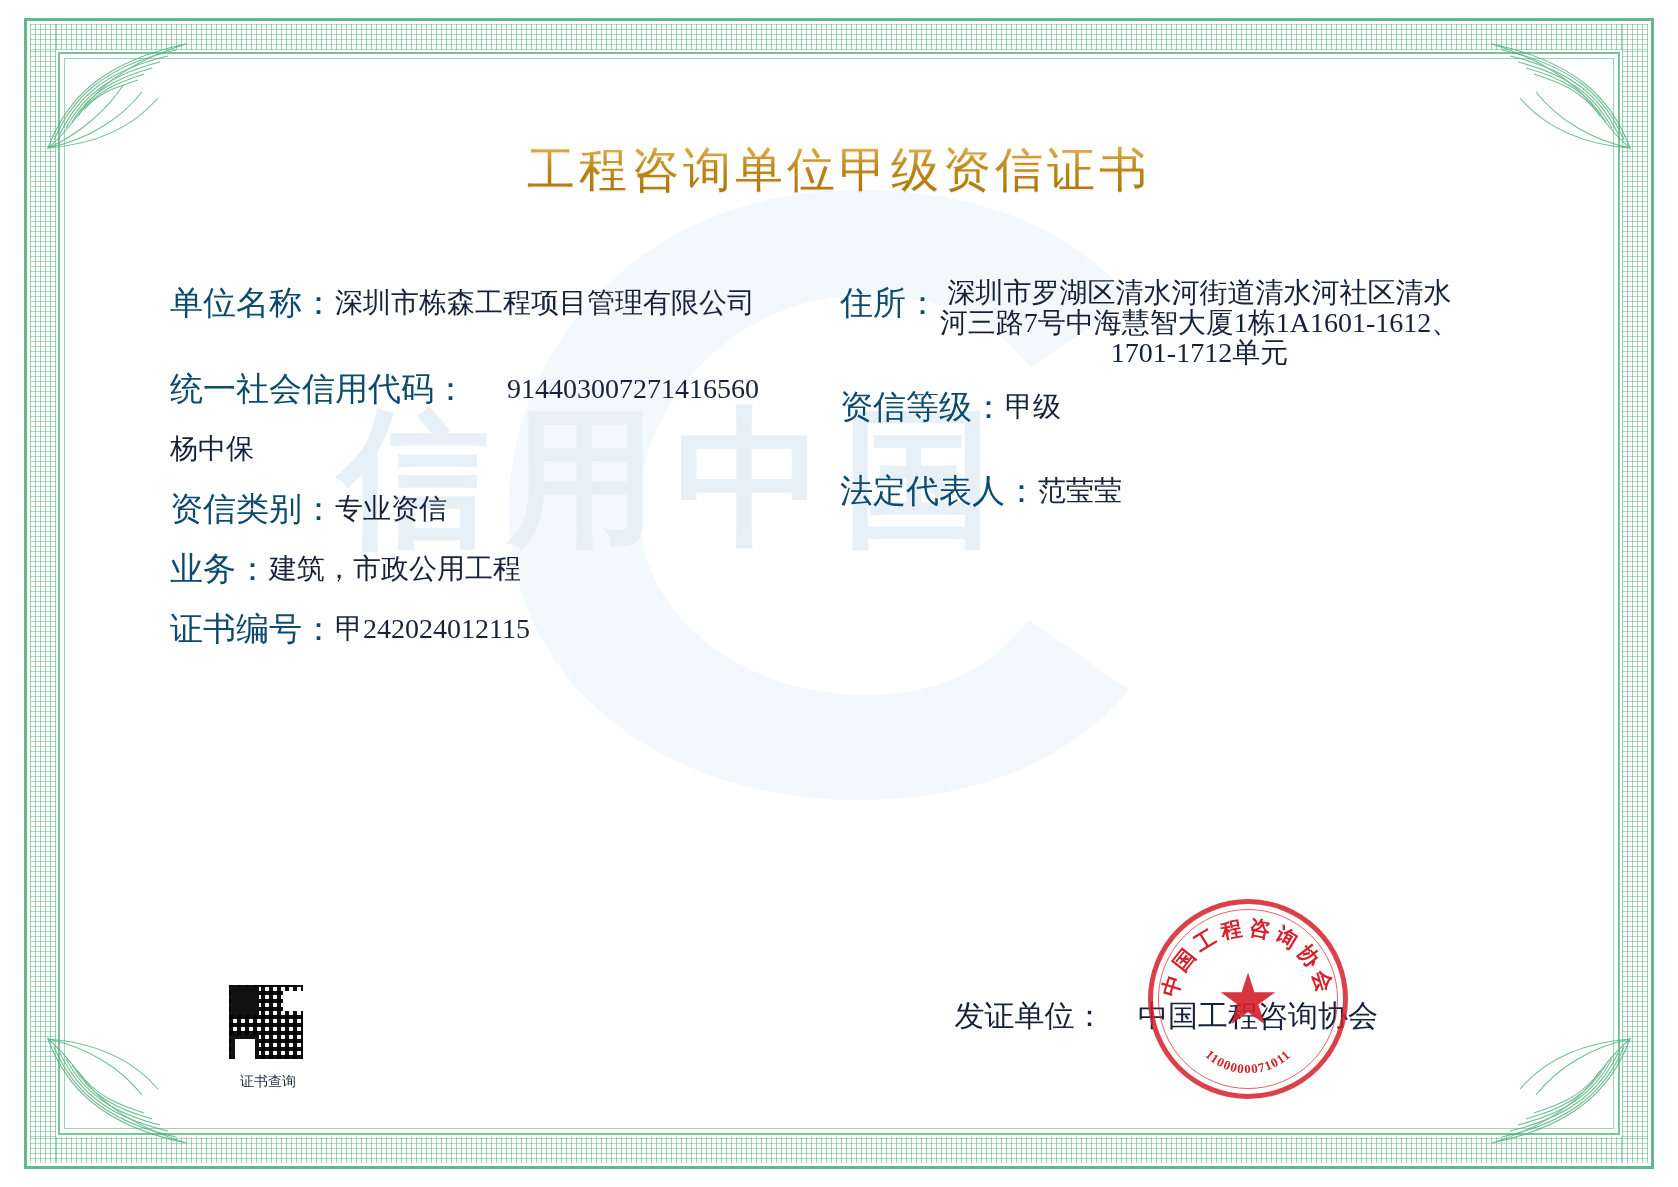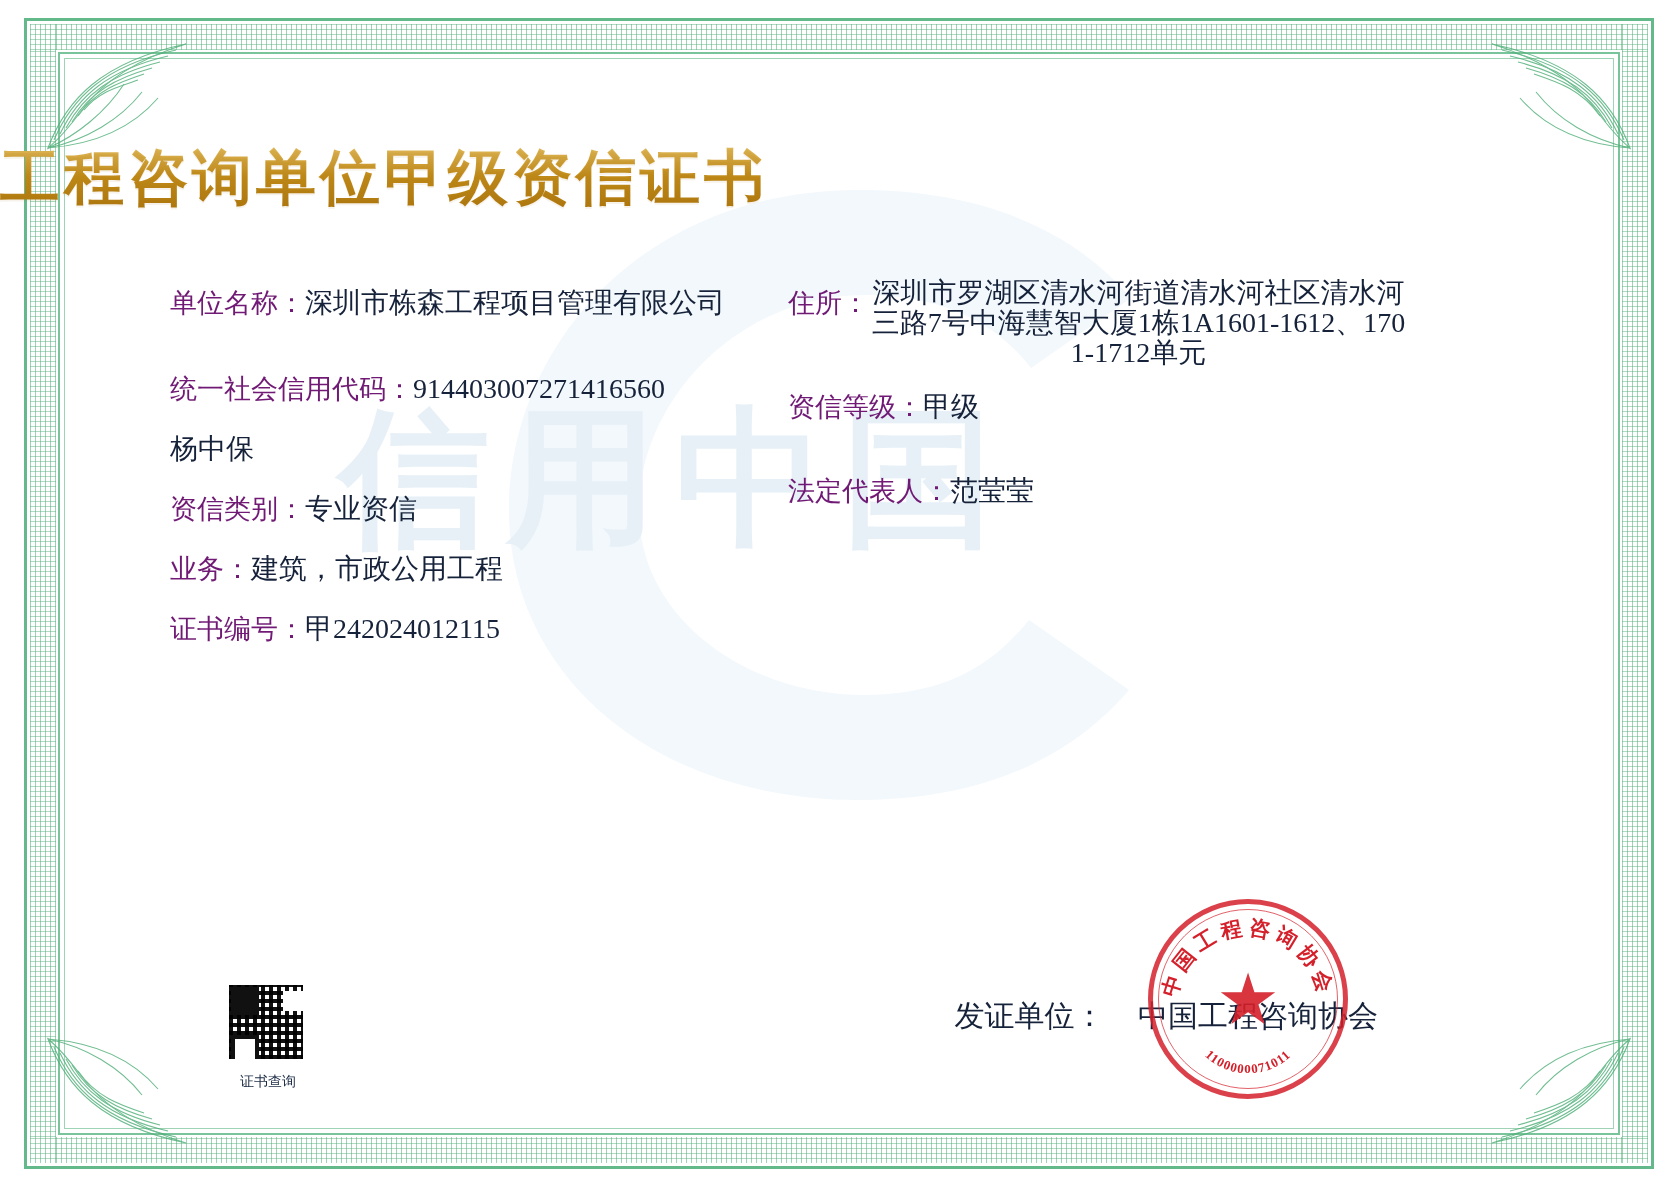--- a/index.html
+++ b/index.html
@@ -91,64 +91,65 @@
     color: #cfe3ef;
     font-family: "Liberation Serif", serif;
     font-weight: 700;
   }
 
   
   .title {
     position: absolute;
     left: 0; right: 0;
     top: 138px;
+    text-align: center;
     font-family: "Liberation Sans", sans-serif;
-    font-weight: 700;
-    font-size: 60px;
+    font-weight: 400;
+    font-size: 48px;
     letter-spacing: 4px;
     color: #c8941f;
     background: linear-gradient(180deg,#e8c46a 0%, #c08a18 48%, #a9720c 100%);
     -webkit-background-clip: text;
     background-clip: text;
     color: transparent;
     text-shadow: 0 2px 0 rgba(150,100,10,.08);
   }
 
   
   .fields {
     position: absolute;
     left: 170px;
     top: 278px;
     width: 1340px;
     color: #15223a;
     font-size: 27px;
     line-height: 50px;
   }
   .col-left  { position: absolute; left: 0;   top: 0; width: 620px; }
-  .col-right { position: absolute; left: 618px; top: 0; width: 620px; }
+  .col-right { position: absolute; left: 670px; top: 0; width: 620px; }
 
   .row { display: flex; align-items: flex-start; margin-bottom: 10px; }
   .lbl {
     white-space: nowrap;
     font-family: Liberation Serif, serif;
-    font-size: 27px;
-    color: #701a75;
+    font-size: 33px;
+    color: #0c4a6e;
   }
   .val {
     font-family: "Liberation Serif", serif;
     font-size: 28px;
     color: #15223a;
     word-break: break-all;
   }
   .row.rightcol .val { line-height: 30px; text-align: center; }
 
   .row.r-name { margin-bottom: 16px; }
   .row.r-addr { margin-bottom: 14px; }
 
-  .gap-top-1 { margin-top: 36px; }
+  .gap-top-1 { margin-top: 36px; gap: 40px; }
   .gap-top-2 { margin-top: 34px; }
 
   
   .qr-wrap {
     position: absolute;
     left: 228px;
     bottom: 96px;
     width: 80px;
     text-align: center;
   }

